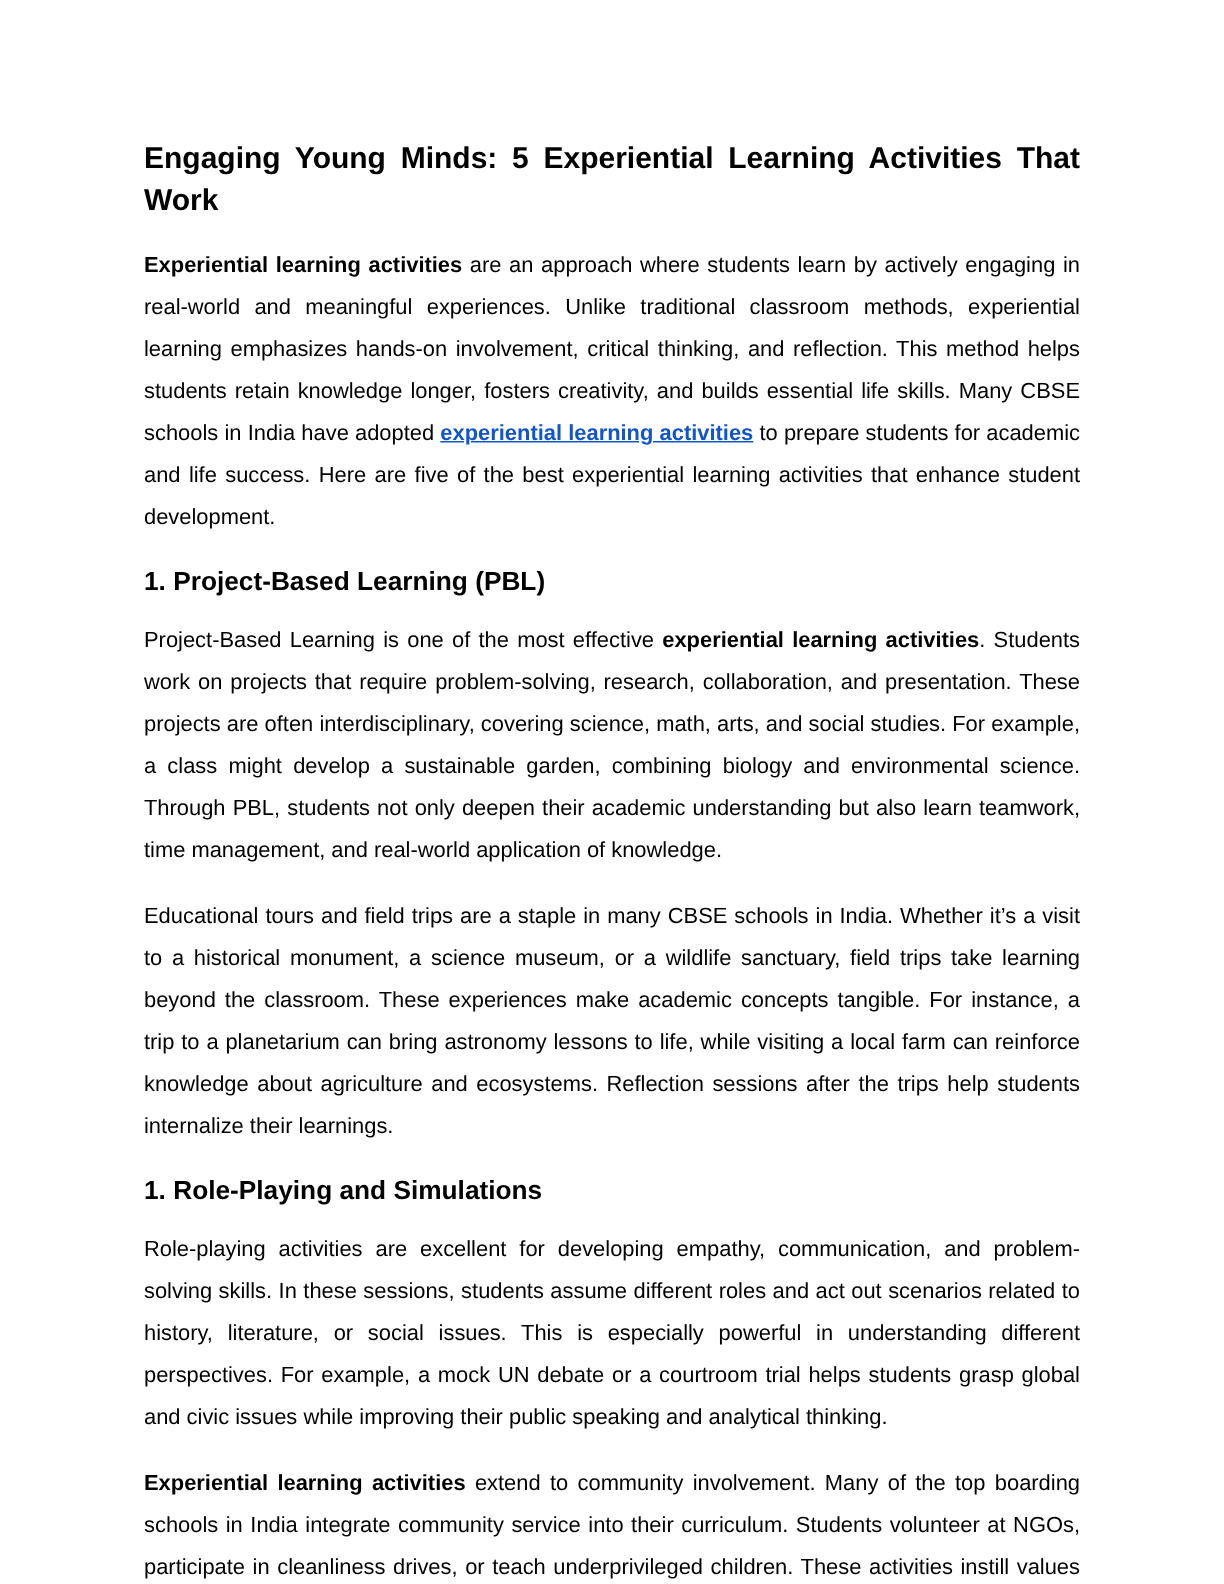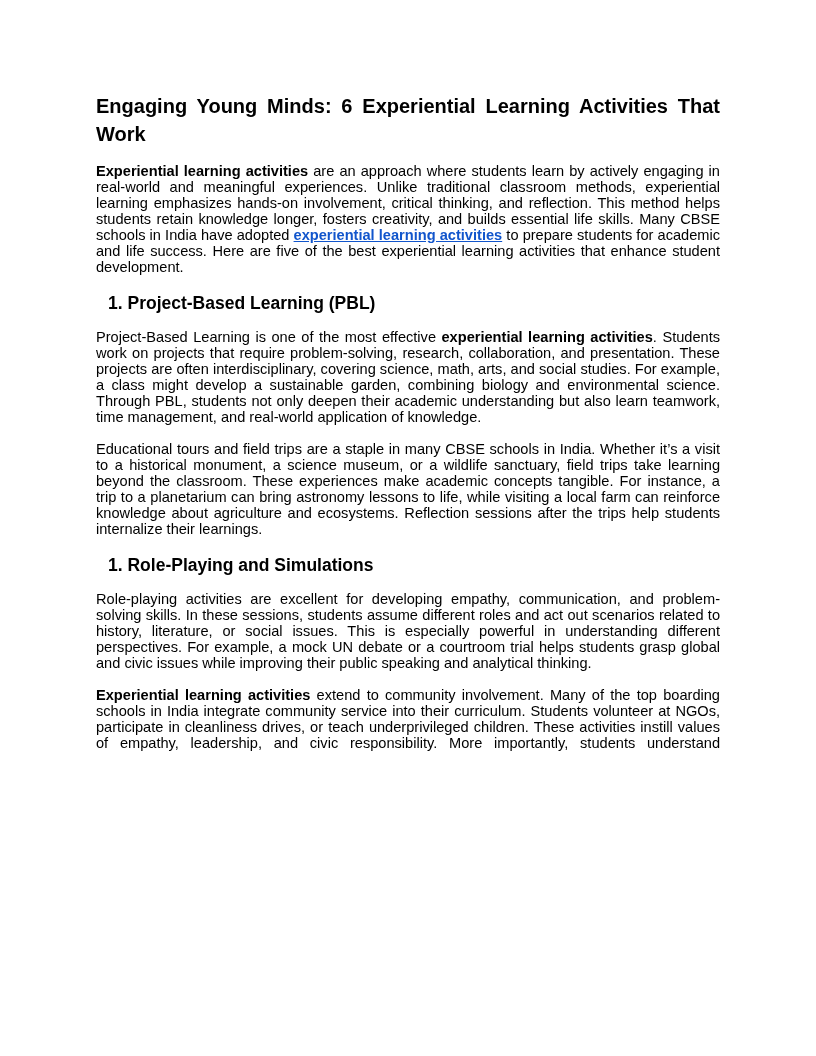--- a/index.html
+++ b/index.html
@@ -19,42 +19,42 @@
       line-height: 28px;
       margin: 0 0 15px 0;
       text-align: justify;
       text-align-last: left;
     }
     h2 {
       font-family: "Liberation Sans", sans-serif;
       font-size: 17.5px;
       font-weight: bold;
       line-height: 24px;
-      margin: 0 0 14px 12px;
+      margin: 0 0 14px 0;
     }
     p {
       font-size: 14.6px;
-      line-height: 16px;
+      line-height: 28px;
       margin: 0 0 16px 0;
       text-align: justify;
       text-align-last: left;
     }
     p.cut { text-align-last: justify; }
     b { font-weight: bold; }
     a.link {
       color: #1155cc;
       font-weight: bold;
       text-decoration: underline;
     }
   </style>
 </head>
 <body>
 
 <div class="page">
-  <h1>Engaging Young Minds: 6 Experiential Learning Activities That Work</h1>
+  <h1>Engaging Young Minds: 5 Experiential Learning Activities That Work</h1>
 
   <p><b>Experiential learning activities</b><span> are an approach where students learn by actively engaging in real-world and meaningful experiences. Unlike traditional classroom methods, experiential learning emphasizes hands-on involvement, critical thinking, and reflection. This method helps students retain knowledge longer, fosters creativity, and builds essential life skills. Many CBSE schools in India have adopted </span><a class="link" href="#" style="color: rgb(17, 85, 204);">experiential learning activities</a><span> to prepare students for academic and life success. Here are five of the best experiential learning activities that enhance student development.</span></p>
 
   <h2>1. Project-Based Learning (PBL)</h2>
   <p><span>Project-Based Learning is one of the most effective </span><b>experiential learning activities</b><span>. Students work on projects that require problem-solving, research, collaboration, and presentation. These projects are often interdisciplinary, covering science, math, arts, and social studies. For example, a class might develop a sustainable garden, combining biology and environmental science. Through PBL, students not only deepen their academic understanding but also learn teamwork, time management, and real-world application of knowledge.</span></p>
 
   <p>Educational tours and field trips are a staple in many CBSE schools in India. Whether it’s a visit to a historical monument, a science museum, or a wildlife sanctuary, field trips take learning beyond the classroom. These experiences make academic concepts tangible. For instance, a trip to a planetarium can bring astronomy lessons to life, while visiting a local farm can reinforce knowledge about agriculture and ecosystems. Reflection sessions after the trips help students internalize their learnings.</p>
 
   <h2>1. Role-Playing and Simulations</h2>
   <p>Role-playing activities are excellent for developing empathy, communication, and problem-solving skills. In these sessions, students assume different roles and act out scenarios related to history, literature, or social issues. This is especially powerful in understanding different perspectives. For example, a mock UN debate or a courtroom trial helps students grasp global and civic issues while improving their public speaking and analytical thinking.</p>

